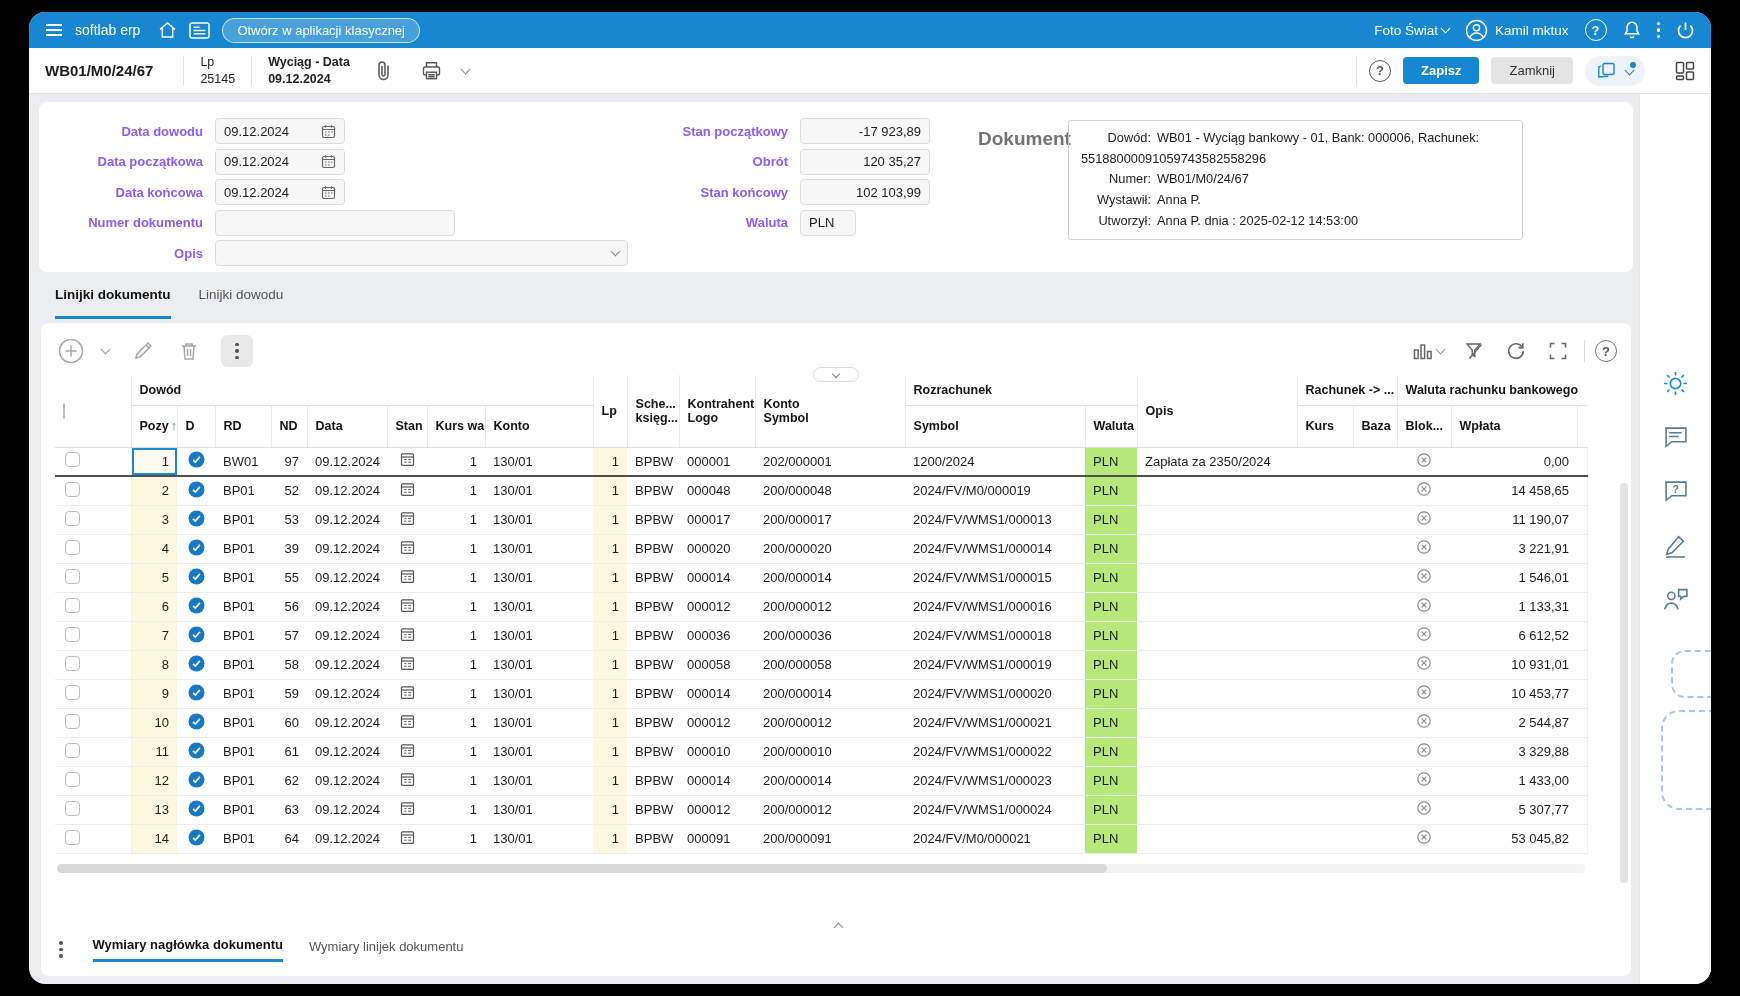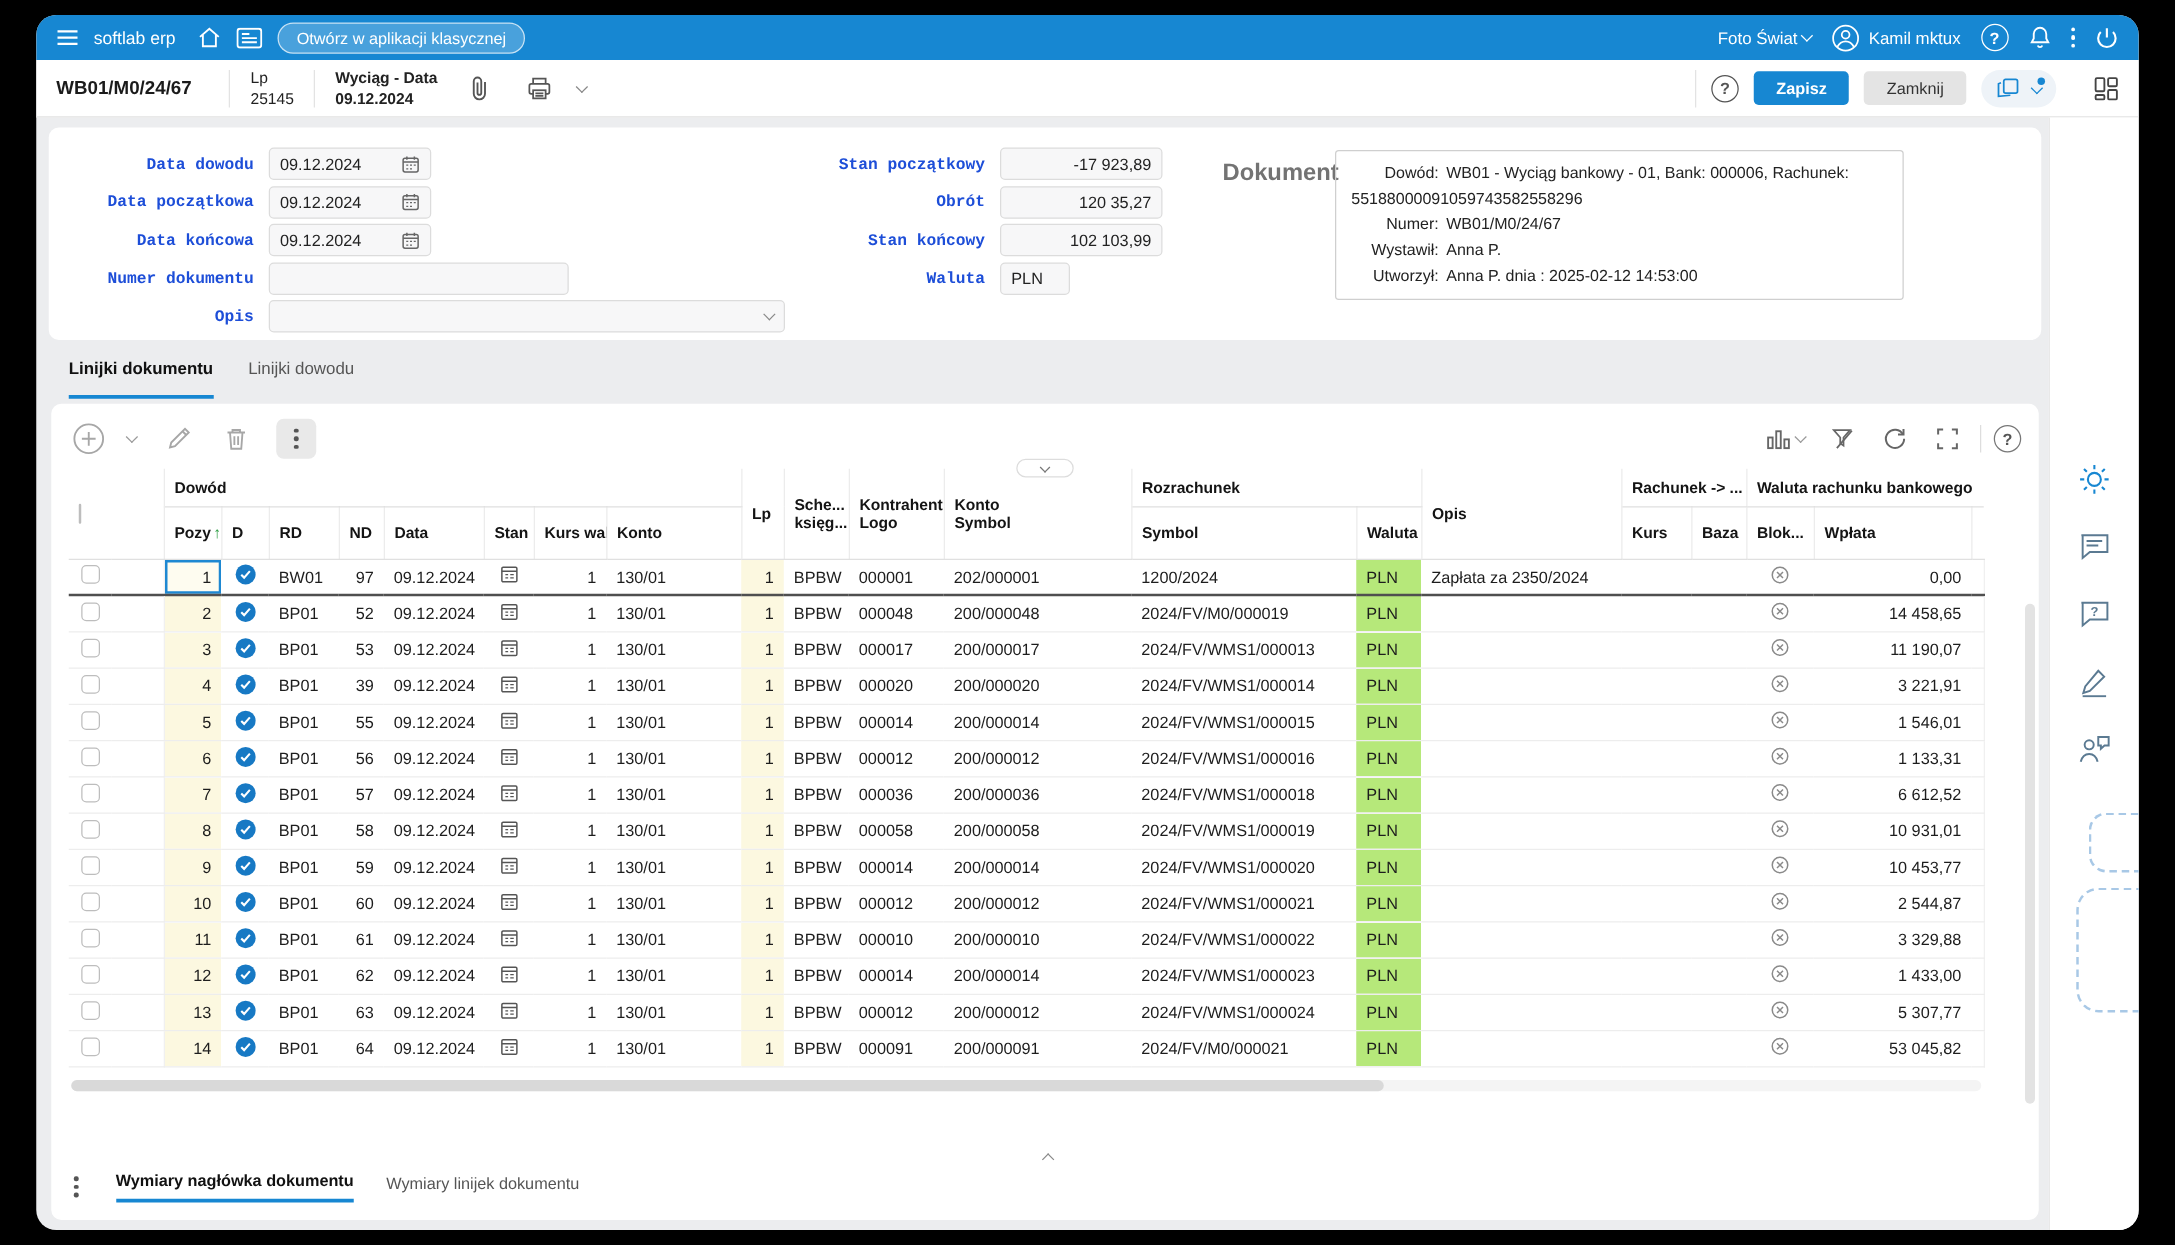--- a/index.html
+++ b/index.html
@@ -42,21 +42,21 @@
 
   
   .content { display:flex; height:890px; }
   .main-col { flex:1; display:flex; flex-direction:column; padding:8px 6px 0 10px; min-width:0; }
   .card { background:#fff; border-radius:8px; }
 
   
   .form-card { height:170px; display:flex; padding:16px 18px 0 14px; }
   .fcol1 { width:575px; } .fcol2 { width:350px; } .fcol3 { flex:1; display:flex; align-items:flex-start; }
   .frow { display:flex; align-items:center; margin-bottom:4.5px; height:26px; }
-  .flabel { flex:0 0 150px; text-align:right; font-size:13px; font-weight:bold; color:#1d4ed8; margin-right:12px;font-family:Liberation Mono, monospace; }
+  .flabel { flex:0 0 150px; text-align:right; font-size:13px; font-weight:bold; color:#8b5cf6; margin-right:12px; }
   .fcol2 .flabel { flex:0 0 160px; }
   .input { background:#f7f7f8; border:1px solid #dcdcdc; border-radius:4px; height:26px; display:flex; align-items:center;
            padding:0 8px; font-size:13px; color:#222; cursor:text; }
   .input.date { width:130px; justify-content:space-between; }
   .input.wide { width:240px; }
   .input.select { width:425px; justify-content:flex-end; color:#888; cursor:pointer; }
   .input.num { width:130px; justify-content:flex-end; }
   .input.cur { width:56px; }
   .doc-label { font-size:19px; font-weight:bold; color:#737373; width:78px; text-align:right; margin:10px 12px 0 0; }
   .doc-box { flex:1; margin:2px 92px 0 0; border:1px solid #cfcfcf; border-radius:3px; padding:7px 12px;

